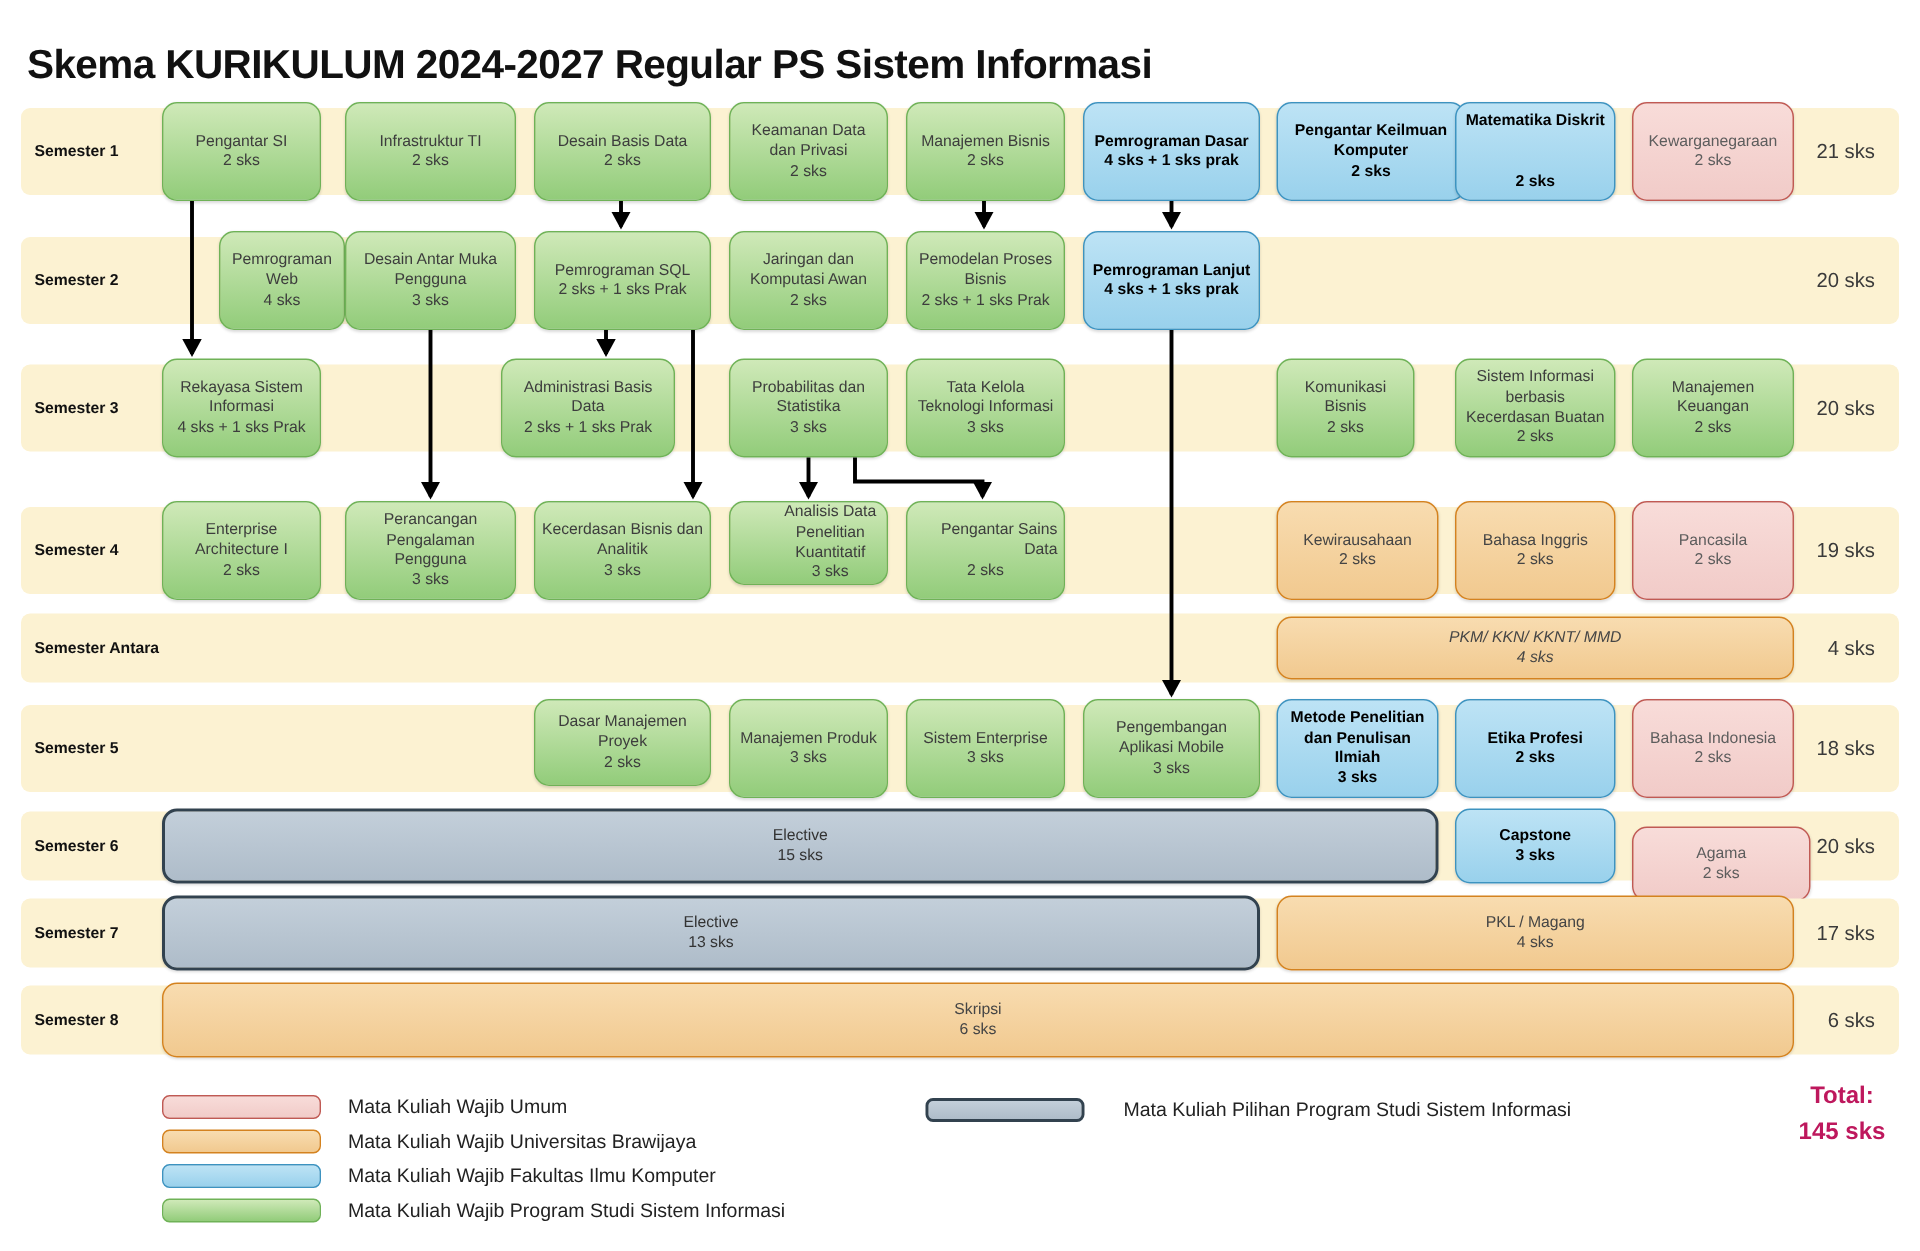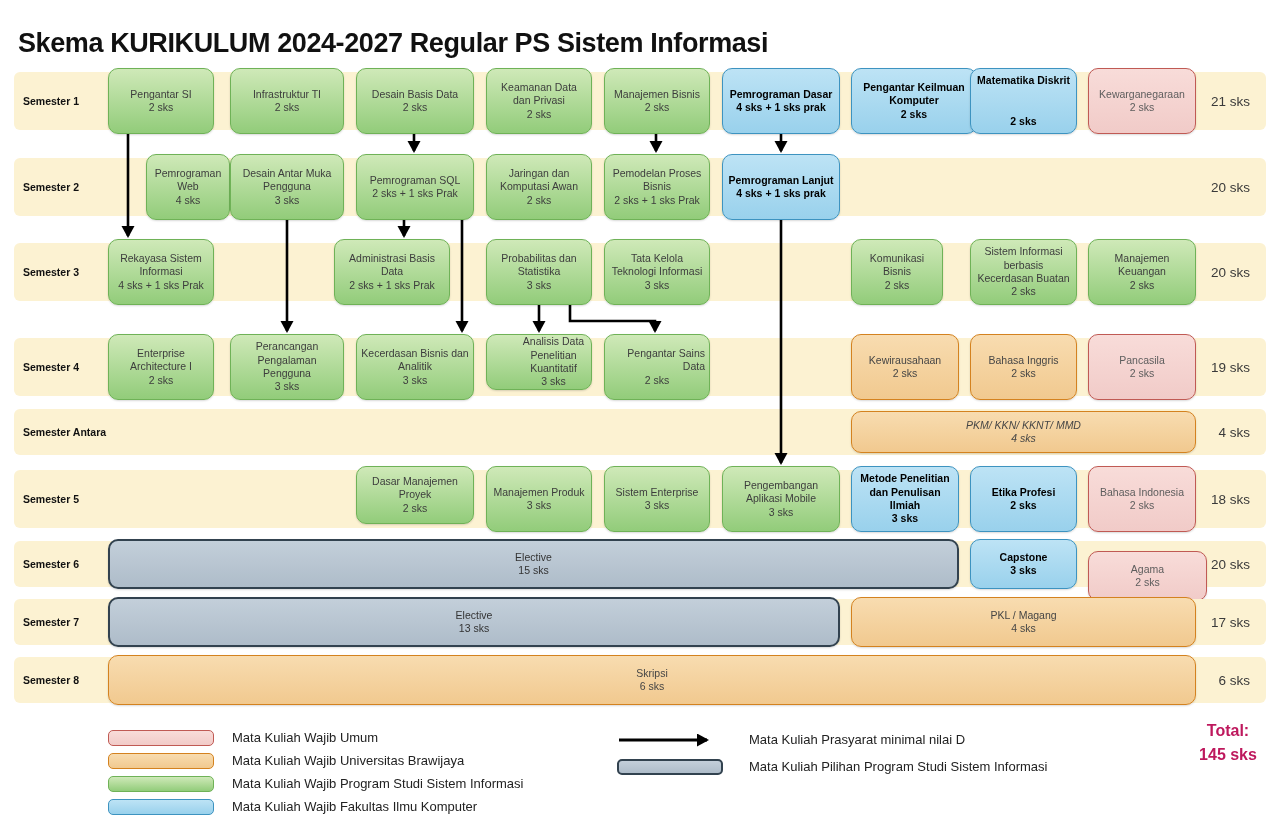--- a/index.html
+++ b/index.html
@@ -270,41 +270,30 @@
   <div id="legend-left">
       <div class="lg-row">
         <span class="lg-swatch umum"></span>
         <span class="lg-label">Mata Kuliah Wajib Umum</span>
       </div>
       <div class="lg-row">
         <span class="lg-swatch ub"></span>
         <span class="lg-label">Mata Kuliah Wajib Universitas Brawijaya</span>
       </div>
       <div class="lg-row">
+        <span class="lg-swatch fik"></span>
+        <span class="lg-label">Mata Kuliah Wajib Fakultas Ilmu Komputer</span>
+      </div>
+      <div class="lg-row">
         <span class="lg-swatch prodi"></span>
         <span class="lg-label">Mata Kuliah Wajib Program Studi Sistem Informasi</span>
       </div>
-      <div class="lg-row">
-        <span class="lg-swatch fik"></span>
-        <span class="lg-label">Mata Kuliah Wajib Fakultas Ilmu Komputer</span>
-      </div>
     </div>
 
   <div id="legend-right">
-    <div class="lg-row-r">
-      <svg class="lg-sample" viewBox="0 0 106 16">
-        <defs>
-          <marker id="ah2" markerUnits="userSpaceOnUse" markerWidth="14" markerHeight="14" refX="10" refY="6.5" orient="auto">
-            <path d="M0,0 L12,6.5 L0,13 Z" fill="#000"></path>
-          </marker>
-        </defs>
-        <line x1="2" y1="8" x2="90" y2="8" stroke="#000" stroke-width="3" marker-end="url(#ah2)"></line>
-      </svg>
-      <span class="lg-label">Mata Kuliah Prasyarat minimal nilai D</span>
-    </div>
     <div class="lg-row-r">
       <span class="lg-swatch lg-sample pilihan"></span>
       <span class="lg-label">Mata Kuliah Pilihan Program Studi Sistem Informasi</span>
     </div>
   </div>
 
   <div id="total-block">
     <div>Total:</div>
     <div>145 sks</div>
   </div>

